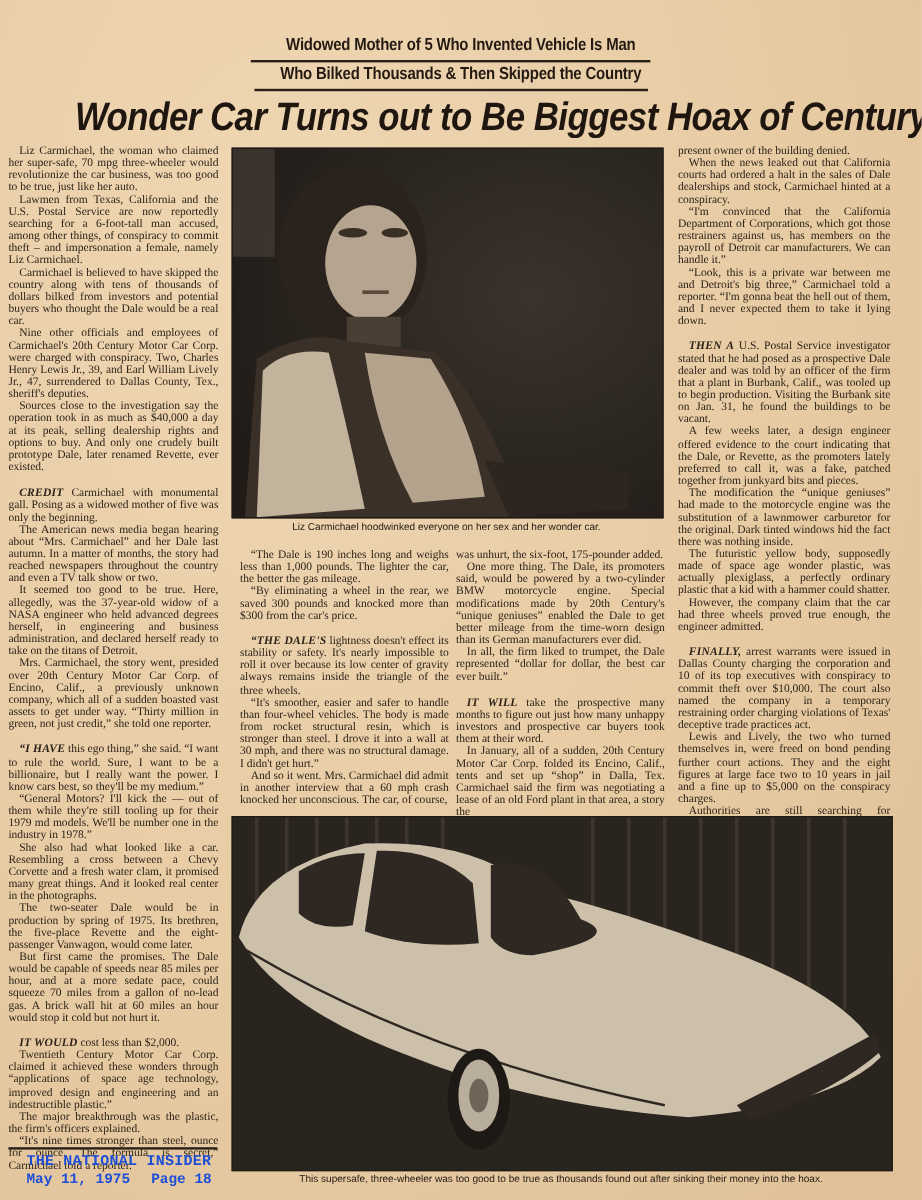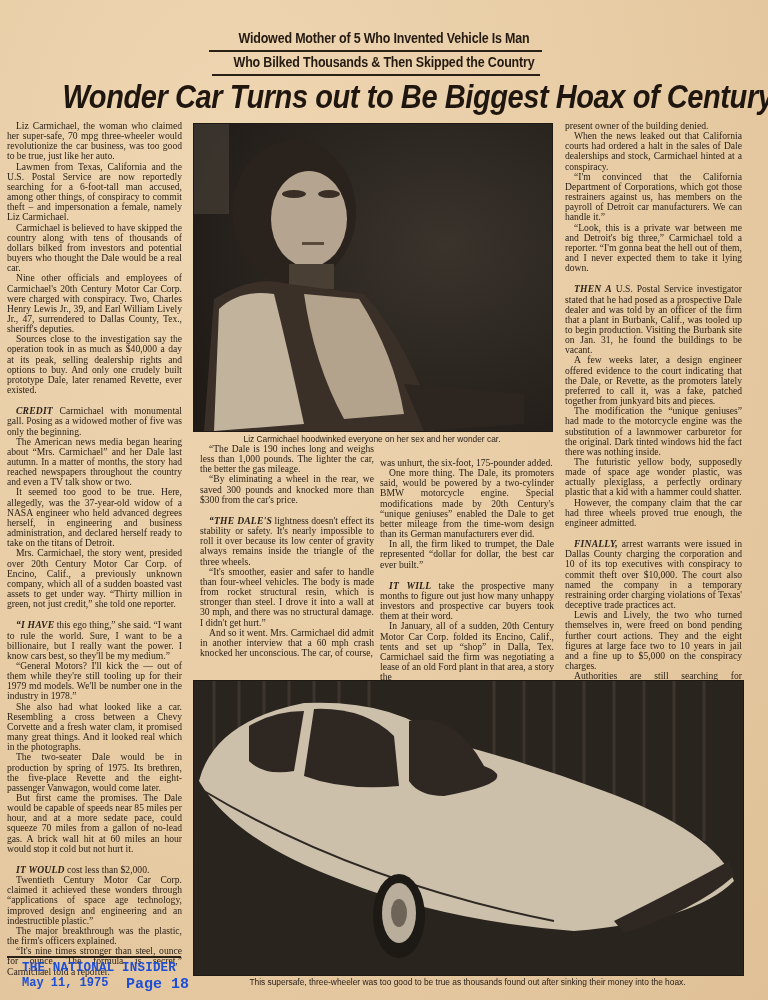--- a/index.html
+++ b/index.html
@@ -62,33 +62,33 @@
   <p>Lawmen from Texas, California and the U.S. Postal Service are now reportedly searching for a 6-foot-tall man accused, among other things, of conspiracy to commit theft – and impersonation a female, namely Liz Carmichael.</p>
   <p>Carmichael is believed to have skipped the country along with tens of thousands of dollars bilked from investors and potential buyers who thought the Dale would be a real car.</p>
   <p>Nine other officials and employees of Carmichael's 20th Century Motor Car Corp. were charged with conspiracy. Two, Charles Henry Lewis Jr., 39, and Earl William Lively Jr., 47, surrendered to Dallas County, Tex., sheriff's deputies.</p>
   <p>Sources close to the investigation say the operation took in as much as $40,000 a day at its peak, selling dealership rights and options to buy. And only one crudely built prototype Dale, later renamed Revette, ever existed.</p>
   <p class="gap"><b>CREDIT</b><span> Carmichael with monumental gall. Posing as a widowed mother of five was only the beginning.</span></p>
   <p>The American news media began hearing about “Mrs. Carmichael” and her Dale last autumn. In a matter of months, the story had reached newspapers throughout the country and even a TV talk show or two.</p>
   <p>It seemed too good to be true. Here, allegedly, was the 37-year-old widow of a NASA engineer who held advanced degrees herself, in engineering and business administration, and declared herself ready to take on the titans of Detroit.</p>
   <p>Mrs. Carmichael, the story went, presided over 20th Century Motor Car Corp. of Encino, Calif., a previously unknown company, which all of a sudden boasted vast assets to get under way. “Thirty million in green, not just credit,” she told one reporter.</p>
   <p class="gap"><b>“I HAVE</b><span> this ego thing,” she said. “I want to rule the world. Sure, I want to be a billionaire, but I really want the power. I know cars best, so they'll be my medium.”</span></p>
   <p>“General Motors? I'll kick the — out of them while they're still tooling up for their 1979 md models. We'll be number one in the industry in 1978.”</p>
-  <p>She also had what looked like a car. Resembling a cross between a Chevy Corvette and a fresh water clam, it promised many great things. And it looked real which in the photographs.</p>
+  <p>She also had what looked like a car. Resembling a cross between a Chevy Corvette and a fresh water clam, it promised many great things. And it looked real center in the photographs.</p>
   <p>The two-seater Dale would be in production by spring of 1975. Its brethren, the five-place Revette and the eight-passenger Vanwagon, would come later.</p>
   <p>But first came the promises. The Dale would be capable of speeds near 85 miles per hour, and at a more sedate pace, could squeeze 70 miles from a gallon of no-lead gas. A brick wall hit at 60 miles an hour would stop it cold but not hurt it.</p>
   <p class="gap"><b>IT WOULD</b><span> cost less than $2,000.</span></p>
   <p>Twentieth Century Motor Car Corp. claimed it achieved these wonders through “applications of space age technology, improved design and engineering and an indestructible plastic.”</p>
   <p>The major breakthrough was the plastic, the firm's officers explained.</p>
   <p>“It's nine times stronger than steel, ounce for ounce. The formula is secret,” Carmichael told a reporter.</p>
 </div>
 
 <div class="abs rule" style="left:7px;width:174px;top:956px;height:1.5px;"></div>
 <div class="abs footer" style="left:22px;top:961px;font-size:12.5px;letter-spacing:0.2px;">THE NATIONAL INSIDER</div>
 <div class="abs footer" style="left:22px;top:976px;font-size:12px;">May 11, 1975</div>
-<div class="abs footer" style="left:126px;top:976px;font-size:15px;">Page 18</div>
+<div class="abs footer" style="left:126px;top:976px;font-size:12px;">Page 18</div>
 
 <div class="abs photo" style="left:193px;top:123px;width:358px;height:307px;">
   <svg width="358" height="307" viewBox="0 0 358 307">
     <defs>
       <radialGradient id="bg1" cx="0.7" cy="0.4" r="0.8">
         <stop offset="0" stop-color="#3a332c"></stop>
           <stop offset="1" stop-color="#201b17"></stop>
       </radialGradient>
     </defs>
     <rect width="358" height="307" fill="url(#bg1)"></rect>
@@ -104,21 +104,21 @@
     <rect x="95" y="140" width="45" height="25" fill="#4a3f35"></rect>
 
     <path d="M20 175 Q60 150 95 160 L170 170 Q215 220 240 300 L240 307 L10 307 Z" fill="#3b3028"></path>
     <path d="M25 185 Q45 165 80 170 Q95 230 110 300 L20 307 Z" fill="#c2b39d"></path>
     <path d="M110 170 L165 175 Q200 230 210 290 L150 295 Q120 240 110 170 Z" fill="#b3a28c"></path>
     <path d="M210 260 L330 270 L330 300 L230 307 Z" fill="#2d2620"></path>
   </svg>
 </div>
 <div class="abs caption" style="left:193px;top:434px;width:358px;">Liz Carmichael hoodwinked everyone on her sex and her wonder car.</div>
 
-<div class="abs col" style="left:200px;top:444px;width:174px;">
+<div class="abs col" style="left:200px;top:458px;width:174px;">
   <p>“The Dale is 190 inches long and weighs less than 1,000 pounds. The lighter the car, the better the gas mileage.</p>
   <p>“By eliminating a wheel in the rear, we saved 300 pounds and knocked more than $300 from the car's price.</p>
   <p class="gap"><b>“THE DALE'S</b><span> lightness doesn't effect its stability or safety. It's nearly impossible to roll it over because its low center of gravity always remains inside the triangle of the three wheels.</span></p>
   <p>“It's smoother, easier and safer to handle than four-wheel vehicles. The body is made from rocket structural resin, which is stronger than steel. I drove it into a wall at 30 mph, and there was no structural damage. I didn't get hurt.”</p>
   <p>And so it went. Mrs. Carmichael did admit in another interview that a 60 mph crash knocked her unconscious. The car, of course,</p>
 </div>
 
 <div class="abs col" style="left:380px;top:458px;width:174px;">
   <p class="noind">was unhurt, the six-foot, 175-pounder added.</p>
   <p>One more thing. The Dale, its promoters said, would be powered by a two-cylinder BMW motorcycle engine. Special modifications made by 20th Century's “unique geniuses” enabled the Dale to get better mileage from the time-worn design than its German manufacturers ever did.</p>

